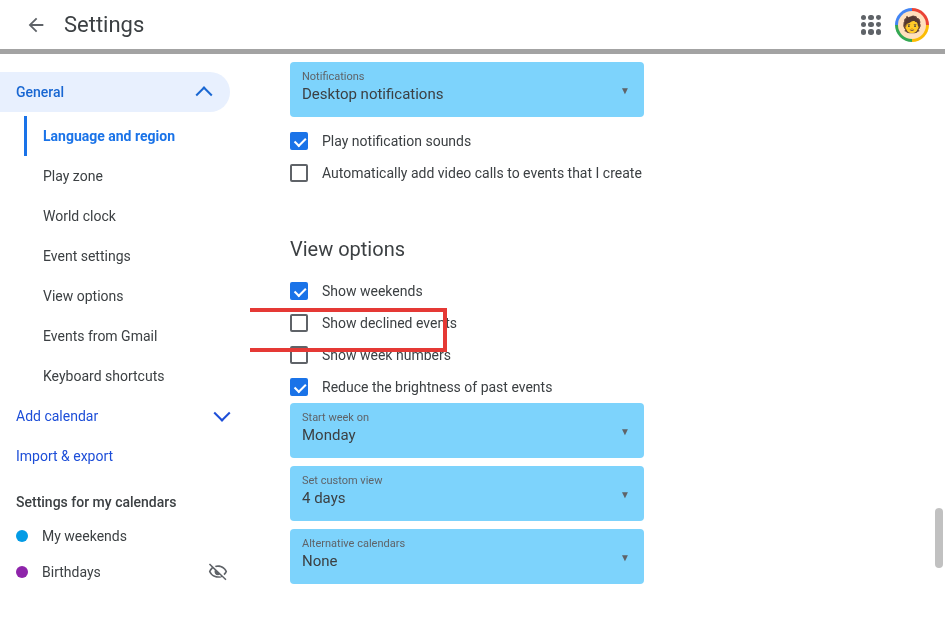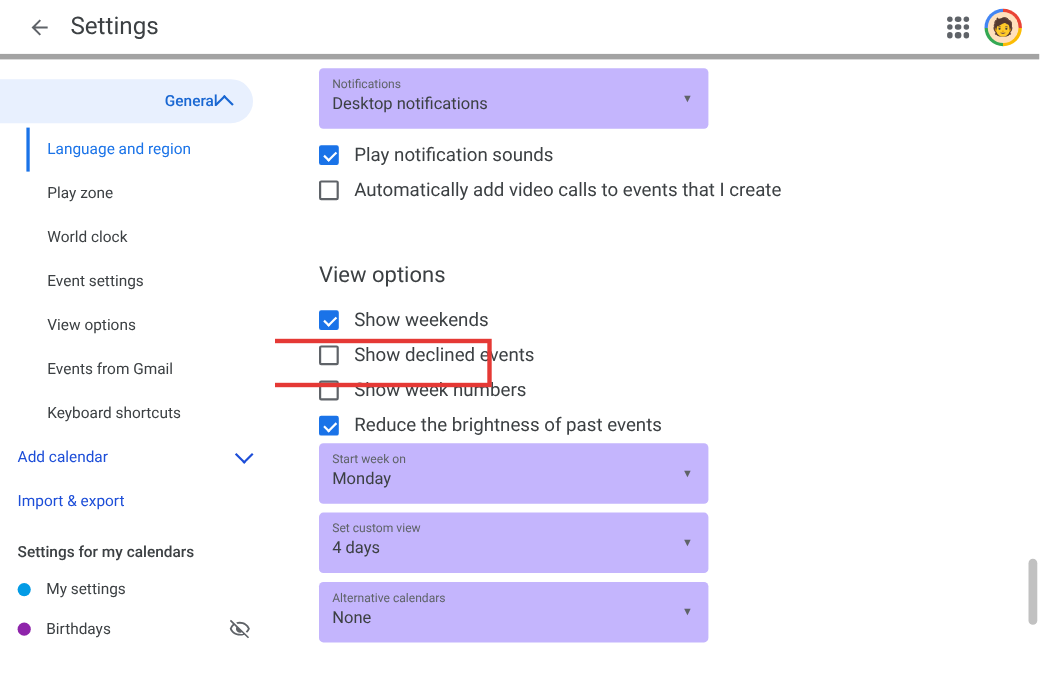--- a/index.html
+++ b/index.html
@@ -13,37 +13,37 @@
     .title { font-size: 22px; color: #3c4043; margin-left: 8px; flex: 1; font-weight: 400; }
     .header-right { display:flex; align-items:center; gap:14px; }
     .apps-grid { width:20px; height:20px; display:grid; grid-template-columns:repeat(3,1fr); grid-template-rows:repeat(3,1fr); gap:2px; cursor:pointer; }
     .apps-grid span { background:#5f6368; border-radius:50%; }
     .avatar { width:34px; height:34px; border-radius:50%; background: conic-gradient(#ea4335 0 90deg,#fbbc04 90deg 180deg,#34a853 180deg 270deg,#4285f4 270deg 360deg); display:flex; align-items:center; justify-content:center; cursor:pointer; }
     .avatar-inner { width:28px; height:28px; border-radius:50%; background:#ffe0bd; display:flex; align-items:center; justify-content:center; font-size:16px; overflow:hidden; }
     
     .body { display:flex; height: calc(617px - 54px); }
     
     .sidebar { width: 250px; padding-top: 18px; overflow-y:auto; }
-    .nav-general { display:flex; align-items:center; justify-content:flex-end; height:40px; margin: 0 0 4px 0; padding: 0 20px 0 16px; background:#e8f0fe; color:#1967d2; font-weight:500; font-size:14px; border-top-right-radius: 20px; border-bottom-right-radius: 20px; width: 230px; cursor:pointer; }
+    .nav-general { display:flex; align-items:center; justify-content:space-between; height:40px; margin: 0 0 4px 0; padding: 0 20px 0 16px; background:#e8f0fe; color:#1967d2; font-weight:500; font-size:14px; border-top-right-radius: 20px; border-bottom-right-radius: 20px; width: 230px; cursor:pointer; }
     .nav-sub { padding-left: 16px; border-left: 3px solid transparent; height: 40px; display:flex; align-items:center; font-size:14px; color:#3c4043; cursor:pointer; margin-left: 24px; }
-    .nav-sub.active { color:#1a73e8; border-left-color:#1a73e8; font-weight:400; }
+    .nav-sub.active { color:#1a73e8; border-left-color:#1a73e8; font-weight:700; }
     .nav-top { height: 40px; display:flex; align-items:center; justify-content:space-between; padding: 0 22px 0 16px; font-size:14px; color:#1d4ed8; cursor:pointer; }
     .nav-heading { font-size:14px; font-weight:500; color:#3c4043; padding: 18px 16px 8px; }
     .cal-item { display:flex; align-items:center; height:36px; padding: 0 22px 0 16px; font-size:14px; color:#3c4043; cursor:pointer; justify-content:space-between; }
     .cal-dot { width:12px; height:12px; border-radius:50%; margin-right: 14px; }
     .cal-left { display:flex; align-items:center; }
     
     .main { flex:1; padding: 8px 24px 24px 40px; overflow-y:auto; position:relative; }
     
-    .dropdown { width: 354px; height: 55px; background:#c4b5fd; border-radius:4px; padding: 8px 12px; position:relative; cursor:pointer; margin-bottom: 8px; }
+    .dropdown { width: 354px; height: 55px; background:#7dd3fc; border-radius:4px; padding: 8px 12px; position:relative; cursor:pointer; margin-bottom: 8px; }
     .dropdown-label { font-size:11px; color:#5f6368; }
     .dropdown-value { font-size:15px; color:#3c4043; margin-top:2px; }
     .dropdown-arrow { position:absolute; right:14px; top:50%; transform:translateY(-50%); color:#5f6368; font-size:10px; }
     
-    .checkbox-row { display:flex; align-items:center; height:32px; font-size:17px; color:#3c4043; }
+    .checkbox-row { display:flex; align-items:center; height:32px; font-size:14px; color:#3c4043; }
     .cbx { width:18px; height:18px; border:2px solid #5f6368; border-radius:2px; margin-right: 14px; display:flex; align-items:center; justify-content:center; cursor:pointer; flex-shrink:0; }
     .cbx.checked { background:#1a73e8; border-color:#1a73e8; }
     .cbx.checked::after { content:''; width:5px; height:9px; border:solid #fff; border-width:0 2px 2px 0; transform: rotate(45deg) translateY(-1px); }
     
     .section-title { font-size:20px; color:#3c4043; font-weight:400; margin: 48px 0 14px; }
     
     .highlight-box { position:absolute; border: 4px solid #e53935; pointer-events:none; }
     
     .chevron { width:12px; height:12px; border-right:2px solid currentColor; border-bottom:2px solid currentColor; }
     .chevron.up { transform: rotate(-135deg) translate(-2px,-2px); }
@@ -101,21 +101,21 @@
     </div>
     <div class="nav-top">
       <span>Import &amp; export</span>
     </div>
 
     <div class="nav-heading">Settings for my calendars</div>
 
     <div class="cal-item">
       <div class="cal-left">
         <div class="cal-dot" style="background:#039be5"></div>
-        <span>My settings</span>
+        <span>My weekends</span>
       </div>
     </div>
     <div class="cal-item">
       <div class="cal-left">
         <div class="cal-dot" style="background:#8e24aa"></div>
         <span>Birthdays</span>
       </div>
       <svg class="hide-icon" viewBox="0 0 24 24">
           <path fill="#5f6368" d="M12 6a9.77 9.77 0 018.82 5.5 9.72 9.72 0 01-2.3 3.02l1.42 1.42A11.8 11.8 0 0023 11.5C21.27 7.11 17 4 12 4c-1.4 0-2.74.25-3.98.7l1.62 1.62C10.4 6.12 11.18 6 12 6zM2.39 1.73L1.11 3l3.3 3.3A11.77 11.77 0 001 11.5C2.73 15.89 7 19 12 19a11.7 11.7 0 004.9-1.07l4 4 1.27-1.27L2.39 1.73zM12 17a9.77 9.77 0 01-8.82-5.5A9.72 9.72 0 015.9 7.78l2.17 2.17A4.5 4.5 0 0012 16c.79 0 1.53-.2 2.17-.56l1.57 1.57C14.55 17.63 13.3 17 12 17z"></path>
         </svg>

